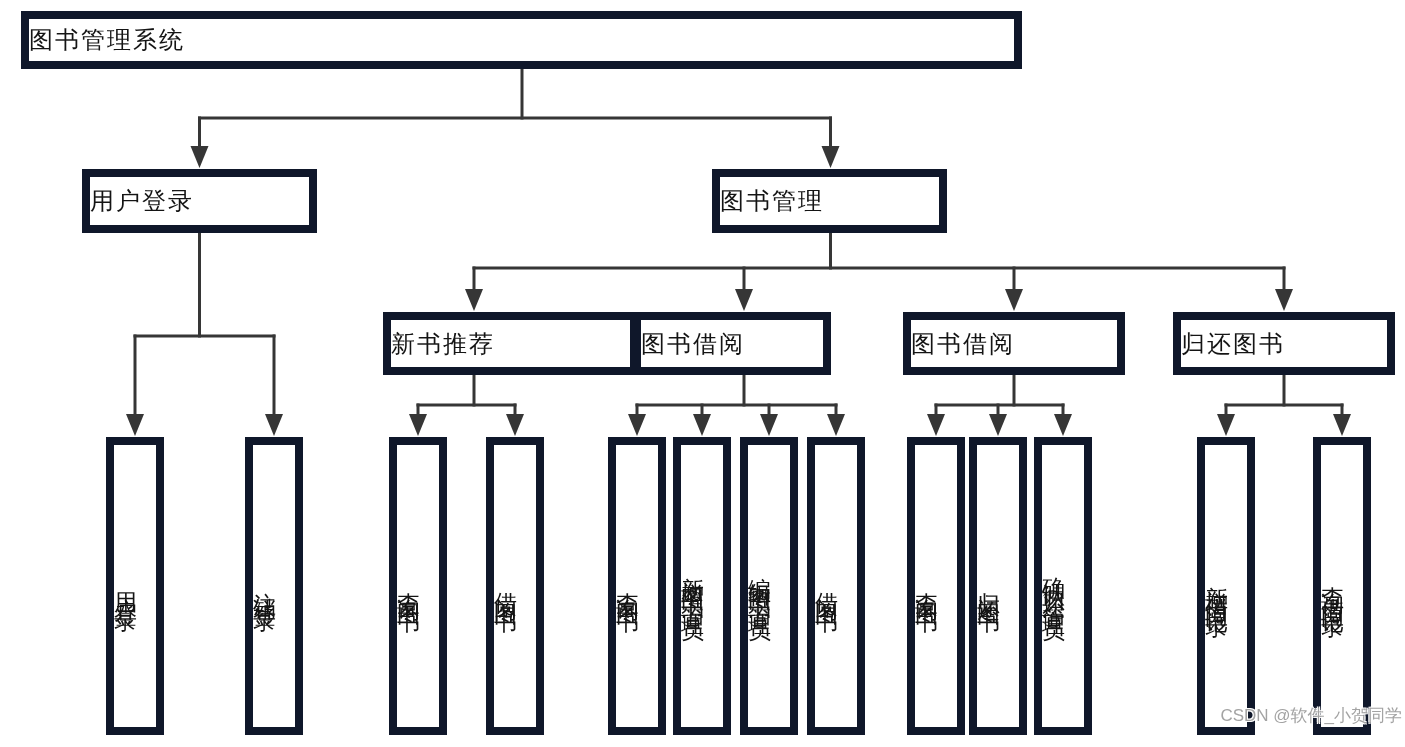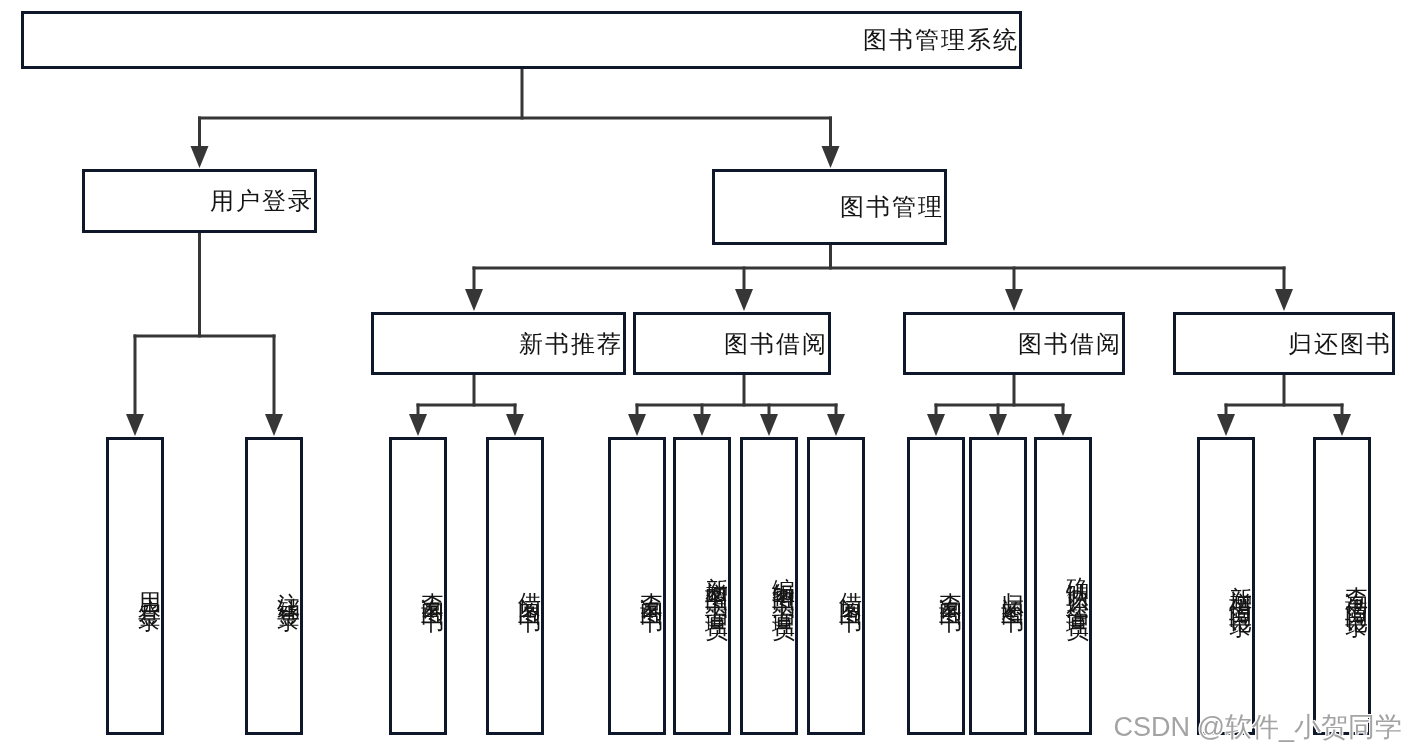--- a/index.html
+++ b/index.html
@@ -18,44 +18,44 @@
   #wires {
     position: absolute;
     left: 0; top: 0;
     width: 1405px; height: 747px;
     pointer-events: none;
   }
   .node {
     position: absolute;
     box-sizing: border-box;
     background: #ffffff;
-    border: 3px solid #0f172a;
+    border: 8px solid #0f172a;
     display: flex;
     align-items: center;
-    justify-content: flex-end;
+    justify-content: flex-start;
     color: #141414;
   }
   .node .hlabel {
     font-size: 24px;
     letter-spacing: 2px;
     white-space: nowrap;
   }
   .leaf .vlabel {
     writing-mode: vertical-rl;
     text-orientation: mixed;
     font-size: 23px;
     letter-spacing: 6px;
     line-height: 1;
     white-space: nowrap;
   }
   .watermark {
     position: absolute;
     right: 3px;
-    bottom: 2px;
-    font-size: 27px;
+    bottom: 20px;
+    font-size: 17px;
     color: #a3a3a3;
     text-shadow: 1px 1px 0 #ffffff, -1px 1px 0 #ffffff, 1px -1px 0 #ffffff, -1px -1px 0 #ffffff;
     white-space: nowrap;
   }
 </style>
 </head>
 <body>
 
 <div id="stage">
 
@@ -128,25 +128,25 @@
     </g>
   </svg>
 
   <div class="node" style="left:21px; top:11px; width:1001px; height:58px">
     <span class="hlabel">图书管理系统</span>
   </div>
 
   <div class="node" style="left:82px; top:169px; width:235px; height:64px">
     <span class="hlabel">用户登录</span>
   </div>
-  <div class="node" style="left:712px; top:169px; width:235px; height:76px">
+  <div class="node" style="left:712px; top:169px; width:235px; height:64px">
     <span class="hlabel">图书管理</span>
   </div>
 
-  <div class="node" style="left:371px; top:312px; width:255px; height:63px">
+  <div class="node" style="left:383px; top:312px; width:255px; height:63px">
     <span class="hlabel">新书推荐</span>
   </div>
   <div class="node" style="left:633px; top:312px; width:198px; height:63px">
     <span class="hlabel">图书借阅</span>
   </div>
   <div class="node" style="left:903px; top:312px; width:222px; height:63px">
     <span class="hlabel">图书借阅</span>
   </div>
   <div class="node" style="left:1173px; top:312px; width:222px; height:63px">
     <span class="hlabel">归还图书</span>

